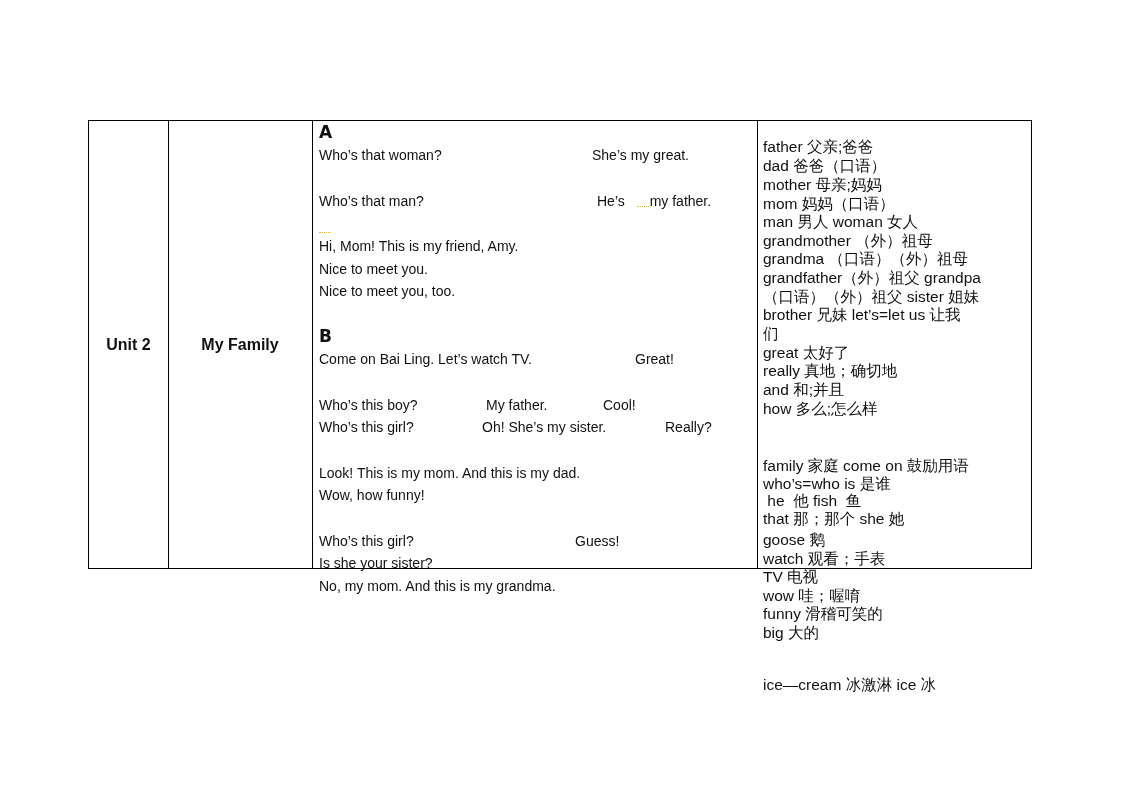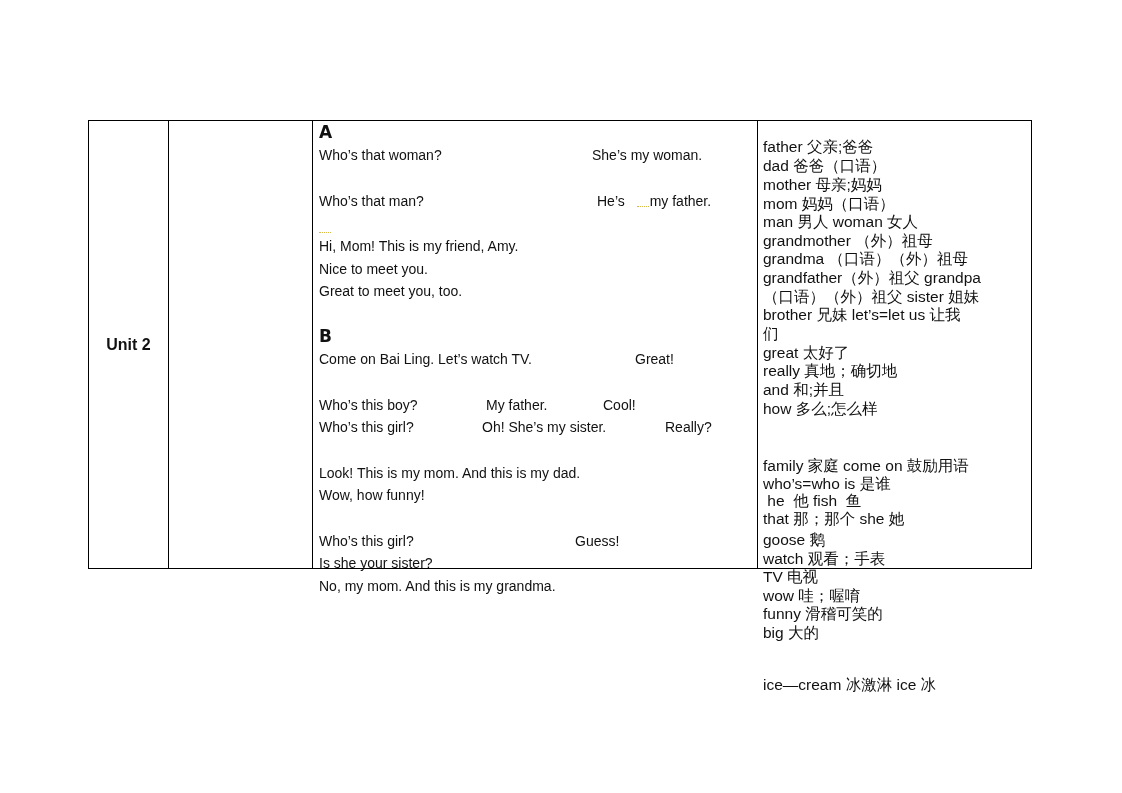--- a/index.html
+++ b/index.html
@@ -19,35 +19,38 @@
 </head>
 <body>
 
 <div class="tbl">
   <div class="vline" style="left:79px"></div>
   <div class="vline" style="left:223px"></div>
   <div class="vline" style="left:668px"></div>
   <div class="cell-center" style="left:0;width:79px">
     <span>Unit 2</span>
   </div>
+  <div class="cell-center" style="left:79px;width:144px">
+    <span>My Family</span>
+  </div>
 </div>
 
 <div>
   <div class="sec" style="left:319px;top:122px">A</div>
   <div class="line" style="left:319px;top:146px">Who’s that woman?</div>
-  <div class="line" style="left:592px;top:146px">She’s my woman.</div>
+  <div class="line" style="left:592px;top:146px">She’s my great.</div>
   <div class="line" style="left:319px;top:192px">Who’s that man?</div>
   <div class="line" style="left:597px;top:192px">
     <span>He’s</span>
     <span class="dots" style="margin-left:8px"></span><span>my father.</span>
   </div>
   <div class="line" style="left:319px;top:218px"><span class="dots"></span></div>
   <div class="line" style="left:319px;top:237px">Hi, Mom! This is my friend, Amy.</div>
   <div class="line" style="left:319px;top:260px">Nice to meet you.</div>
-  <div class="line" style="left:319px;top:282px">Great to meet you, too.</div>
+  <div class="line" style="left:319px;top:282px">Nice to meet you, too.</div>
 
   <div class="sec" style="left:319px;top:326px">B</div>
   <div class="line" style="left:319px;top:350px">Come on Bai Ling. Let’s watch TV.</div>
   <div class="line" style="left:635px;top:350px">Great!</div>
 
   <div class="line" style="left:319px;top:396px">Who’s this boy?</div>
   <div class="line" style="left:486px;top:396px">My father.</div>
   <div class="line" style="left:603px;top:396px">Cool!</div>
 
   <div class="line" style="left:319px;top:418px">Who’s this girl?</div>

